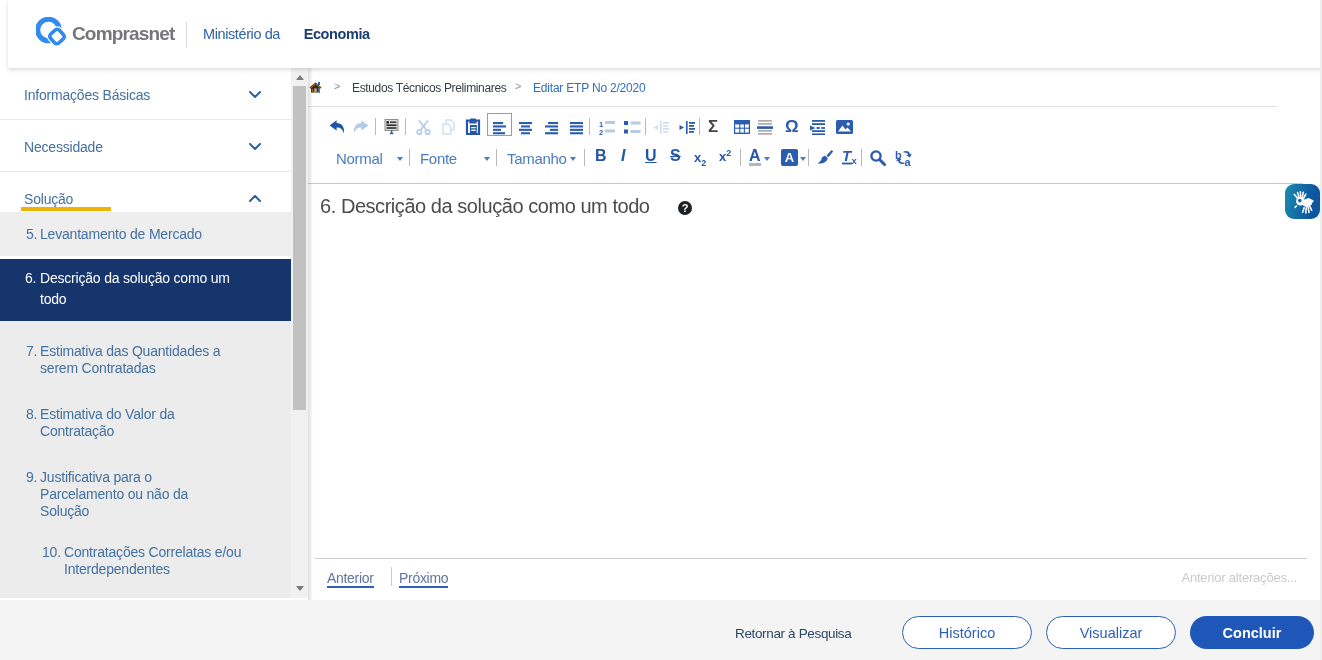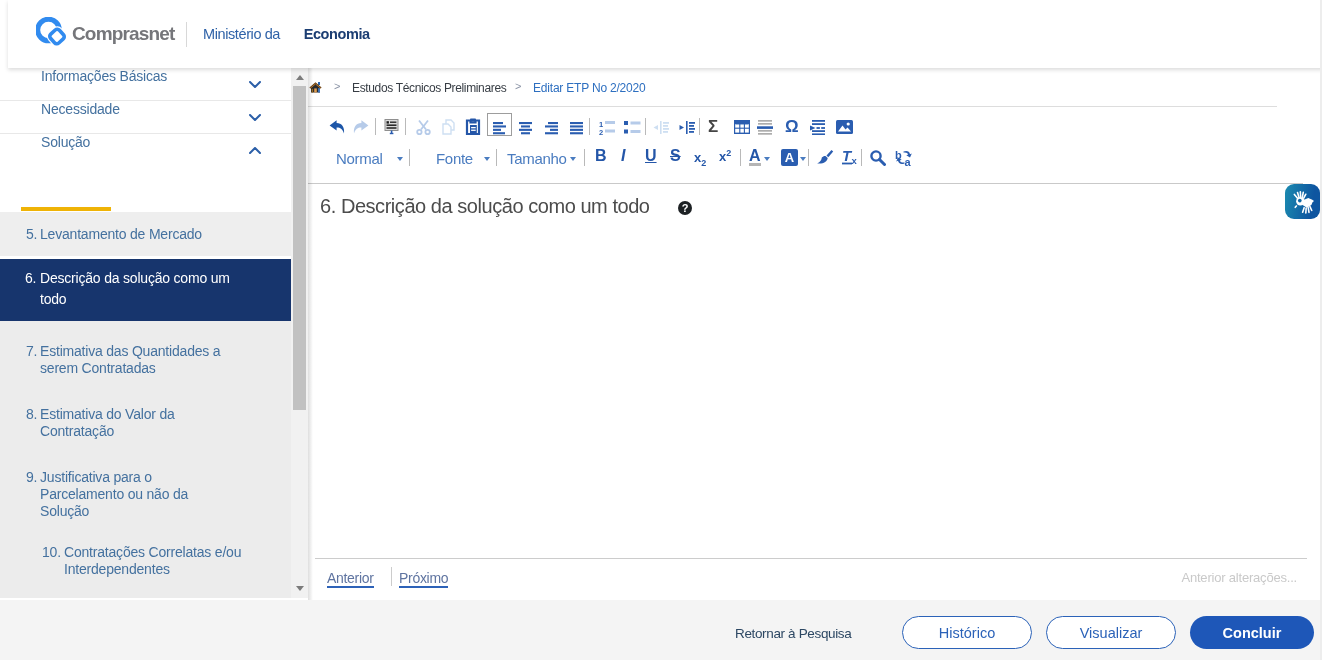--- a/index.html
+++ b/index.html
@@ -14,21 +14,21 @@
   .logoword { position:absolute; left:64px; top:24px; font-size:19px; line-height:19px; font-weight:bold;
     color:#75767a; letter-spacing:-0.85px; }
   .hdr-divider { position:absolute; left:178px; top:22px; width:1px; height:25px; background:#d8d8d8; }
   .ministerio { position:absolute; left:195px; top:27px; font-size:14.5px; line-height:14.5px;
     color:#2f62a8; letter-spacing:-0.4px; }
   .ministerio b { color:#1c3e73;padding-left:20px; }
 
   
   .sidebar { position:absolute; left:0; top:68px; width:291px; height:530px; background:#fff; z-index:5;
     letter-spacing:-0.2px; }
-  .side-item { position:relative; padding:0 24px 16px 24px; font-size:14px; color:#44719f;margin-left:17px; }
+  .side-item { position:relative; padding:19px 24px 16px 24px; font-size:14px; color:#44719f; }
   .side-item .chev { position:absolute; right:30px; top:50%; margin-top:-3px; }
   .side-div { height:1px; background:#e8e8e8; }
   .yellowbar { position:absolute; left:21px; top:139px; width:90px; height:4px; background:#efb306; }
   .sub5 { position:absolute; left:0; top:144px; width:291px; height:44px; background:#eeeeee;
     color:#44719f; font-size:14px; display:flex; align-items:center; }
   .sub5 .num { width:14px; margin-left:26px; }
   .sub6 { position:absolute; left:0; top:191px; width:291px; height:62px; background:#17356d;
     color:#fff; font-size:14px; display:flex; padding-top:9px; line-height:21px; }
   .sub6 .num { width:15px; margin-left:25px; }
   .subrest { position:absolute; left:0; top:253px; width:291px; height:277px; background:#ececec;
@@ -311,21 +311,21 @@
 </g>
       </svg>
       <svg width="17" height="14" viewBox="0 0 17 14" style="position: absolute; left: 528px; top: 13px;">
   <rect x="0" y="0" width="17" height="14" rx="1.5" fill="#2a5db0"></rect>
   <path d="M2 11.5 L6.5 5.5 L9.5 9.5 L11.5 7.5 L15 11.5 Z" fill="#fff"></path>
   <circle cx="12.2" cy="4" r="1.6" fill="#fff"></circle>
 </svg>
       <div class="combo" style="position: absolute; left: 28px; top: 43px;">Normal</div>
       <div class="caret" style="left: 89px;"></div>
       <div class="tsep2" style="left: 101px;"></div>
-      <div class="combo" style="position: absolute; left: 128px; top: 43px; text-align: center;">Fonte</div>
+      <div class="combo" style="position: absolute; left: 112px; top: 43px; text-align: center;">Fonte</div>
       <div class="caret" style="left: 176px;"></div>
       <div class="tsep2" style="left: 188px;"></div>
       <div class="combo" style="position: absolute; left: 199px; top: 43px;">Tamanho</div>
       <div class="caret" style="left: 262px;"></div>
       <div class="tsep2" style="left: 276px;"></div>
       <div class="tbtn" style="position: absolute; left: 287px; top: 40px;">B</div>
       <div class="tbtn" style="font-style: italic; position: absolute; left: 313px; top: 40px;">I</div>
       <div class="tbtn" style="text-decoration: underline; position: absolute; left: 337px; top: 40px;">U</div>
       <div class="tbtn" style="text-decoration: line-through; position: absolute; left: 362px; top: 40px;">S</div>
       <div class="tbtn" style="font-size: 13px; position: absolute; left: 386px; top: 43px;">x<sub style="font-size:9px;">2</sub></div>

